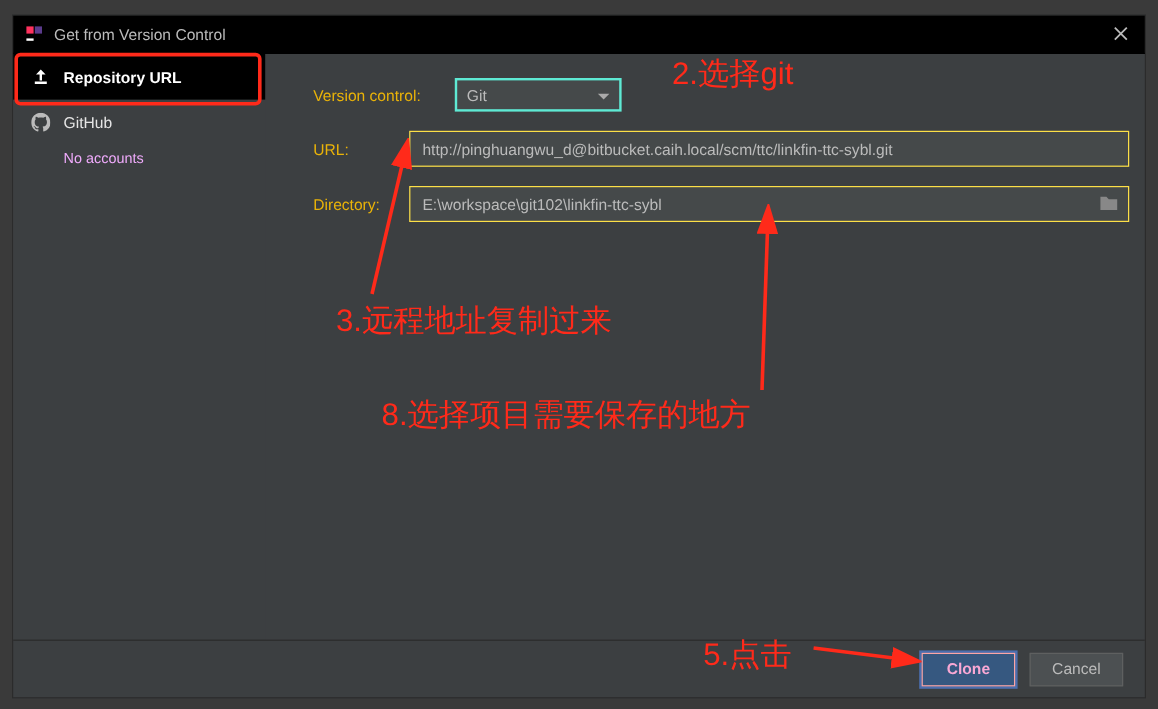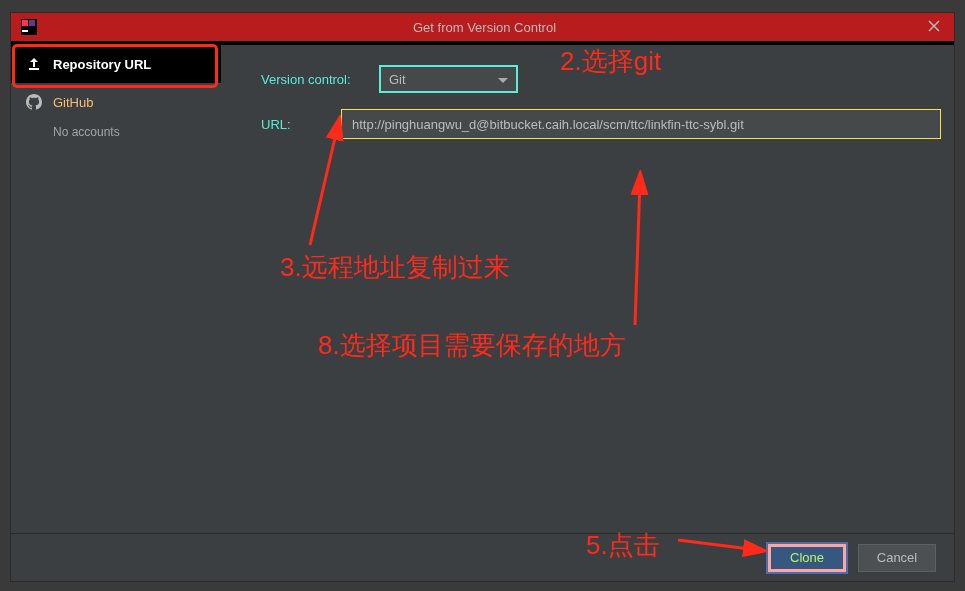--- a/index.html
+++ b/index.html
@@ -2,54 +2,54 @@
 <html><head>
   <meta charset="utf-8">
   <style>
     * { box-sizing: border-box; margin: 0; padding: 0; font-family: "Segoe UI", Arial, sans-serif; }
     body { width: 965px; height: 591px; background: #2b2b2b; position: relative; overflow: hidden; }
 
     .outer-bg { position: absolute; top: 0; left: 0; width: 965px; height: 591px; background: #3a3a3a; }
 
     .dialog { position: absolute; top: 12px; left: 10px; width: 945px; height: 570px; background: #3c3f41; border: 1px solid #2b2b2b; }
 
-    .titlebar { height: 32px; display: flex; align-items: center; padding: 0 10px; background: #b91c1c; border-bottom: 4px solid #000000; text-align: center; }
+    .titlebar { height: 32px; display: flex; align-items: center; padding: 0 10px; background: #000000; border-bottom: 1px solid #000000; }
     .titlebar .app-icon { width: 16px; height: 16px; margin-right: 8px; }
     .titlebar .title { color: #bbbbbb; font-size: 13px; flex: 1; }
     .titlebar .close-icon { color: #bbbbbb; font-size: 14px; cursor: pointer; padding: 2px 4px; }
 
     .content { display: flex; height: 488px; }
 
     .sidebar { width: 210px; background: #3c3f41; }
-    .sidebar-item { display: flex; align-items: center; height: 38px; padding: 0 14px; color: #fdba74; font-size: 13px; cursor: pointer; }
+    .sidebar-item { display: flex; align-items: center; height: 38px; padding: 0 14px; color: #e5e5e5; font-size: 13px; cursor: pointer; }
     .sidebar-item.active { background: #000000; color: #ffffff; font-weight: bold; }
     .sidebar-item .icon { width: 18px; height: 18px; margin-right: 10px; display: flex; align-items: center; justify-content: center; }
-    .sidebar-sub { padding-left: 42px; color: #a3a3a3; font-size: 12px; height: 22px; display: flex; align-items: center; }
+    .sidebar-sub { padding-left: 42px; color: #f0abfc; font-size: 12px; height: 22px; display: flex; align-items: center; }
 
     .highlight-box { position: absolute; border: 3px solid #ff2a1a; pointer-events: none; }
     .hl-sidebar { top: 44px; left: 12px; width: 206px; height: 44px; border-radius: 5px; }
 
     .main { flex: 1; padding: 20px 10px 10px 40px; position: relative; }
 
     .form-row { display: flex; align-items: center; margin-bottom: 16px; }
-    .form-row .label { width: 120px; color: #5eead4; font-size: 13px; text-align: left; padding-right: 10px; }
+    .form-row .label { width: 120px; color: #eab308; font-size: 13px; text-align: left; padding-right: 10px; }
     .form-row.row-vc .label { width: 118px; }
     .form-row.row-url .label { width: 80px; }
     .form-row.row-dir .label { width: 80px; }
 
     .select-box { position: relative; width: 139px; height: 28px; background: #45494a; border: 2px solid #5eead4; color: #bbbbbb; font-size: 13px; display: flex; align-items: center; padding: 0 8px; cursor: pointer; }
     .select-box .chevron { position: absolute; right: 8px; color: #aaa; }
 
     .text-input { width: 600px; height: 30px; background: #45494a; border: 1px solid #fde047; color: #bbbbbb; font-size: 13px; padding: 0 10px; display: flex; align-items: center; }
     .text-input.dir { position: relative; }
     .folder-icon { position: absolute; right: 8px; color: #888; }
 
     .button-bar { position: absolute; bottom: 0; right: 0; height: 48px; display: flex; align-items: center; padding: 0 18px; gap: 12px; width: 100%; justify-content: flex-end; border-top: 1px solid #2b2b2b; }
     .btn { height: 28px; min-width: 78px; padding: 0 14px; border: 1px solid #5e6060; background: #4c5052; color: #bbbbbb; font-size: 13px; display: flex; align-items: center; justify-content: center; cursor: pointer; }
-    .btn.primary { background: #365880; border: 3px solid #fca5a5; color: #bef264; box-shadow: 0 0 0 2px #4b6eaf; }
+    .btn.primary { background: #365880; border: 1px solid #fca5a5; color: #f9a8d4; box-shadow: 0 0 0 2px #4b6eaf; font-weight: bold; }
 
     .annotation { position: absolute; color: #ff2a1a; font-size: 26px; font-weight: 500; font-family: "Microsoft YaHei", Arial, sans-serif; pointer-events: none; }
     .ann2 { top: 44px; left: 560px; }
     .ann3 { top: 250px; left: 280px; }
     .ann4 { top: 328px; left: 318px; }
     .ann5 { top: 528px; left: 586px; }
 
     svg.arrow { position: absolute; pointer-events: none; }
   </style>
 </head>
@@ -111,20 +111,31 @@
         </div>
       </div>
 
       <div class="form-row row-url">
         <div class="label">URL:</div>
         <div class="text-input">
           <span>http://pinghuangwu_d@bitbucket.caih.local/scm/ttc/linkfin-ttc-sybl.git</span>
         </div>
       </div>
 
+      <div class="form-row row-dir">
+        <div class="label">Directory:</div>
+        <div class="text-input dir">
+          <span>E:\workspace\git102\linkfin-ttc-sybl</span>
+          <span class="folder-icon">
+            <svg width="16" height="14" viewBox="0 0 16 14">
+                <path d="M1 2 L6 2 L8 4 L15 4 L15 13 L1 13 Z" fill="#888"></path>
+              </svg>
+          </span>
+        </div>
+      </div>
     </div>
   </div>
 
   <div class="button-bar">
     <div class="btn primary">
       <span>Clone</span>
     </div>
     <div class="btn">
       <span>Cancel</span>
     </div>

